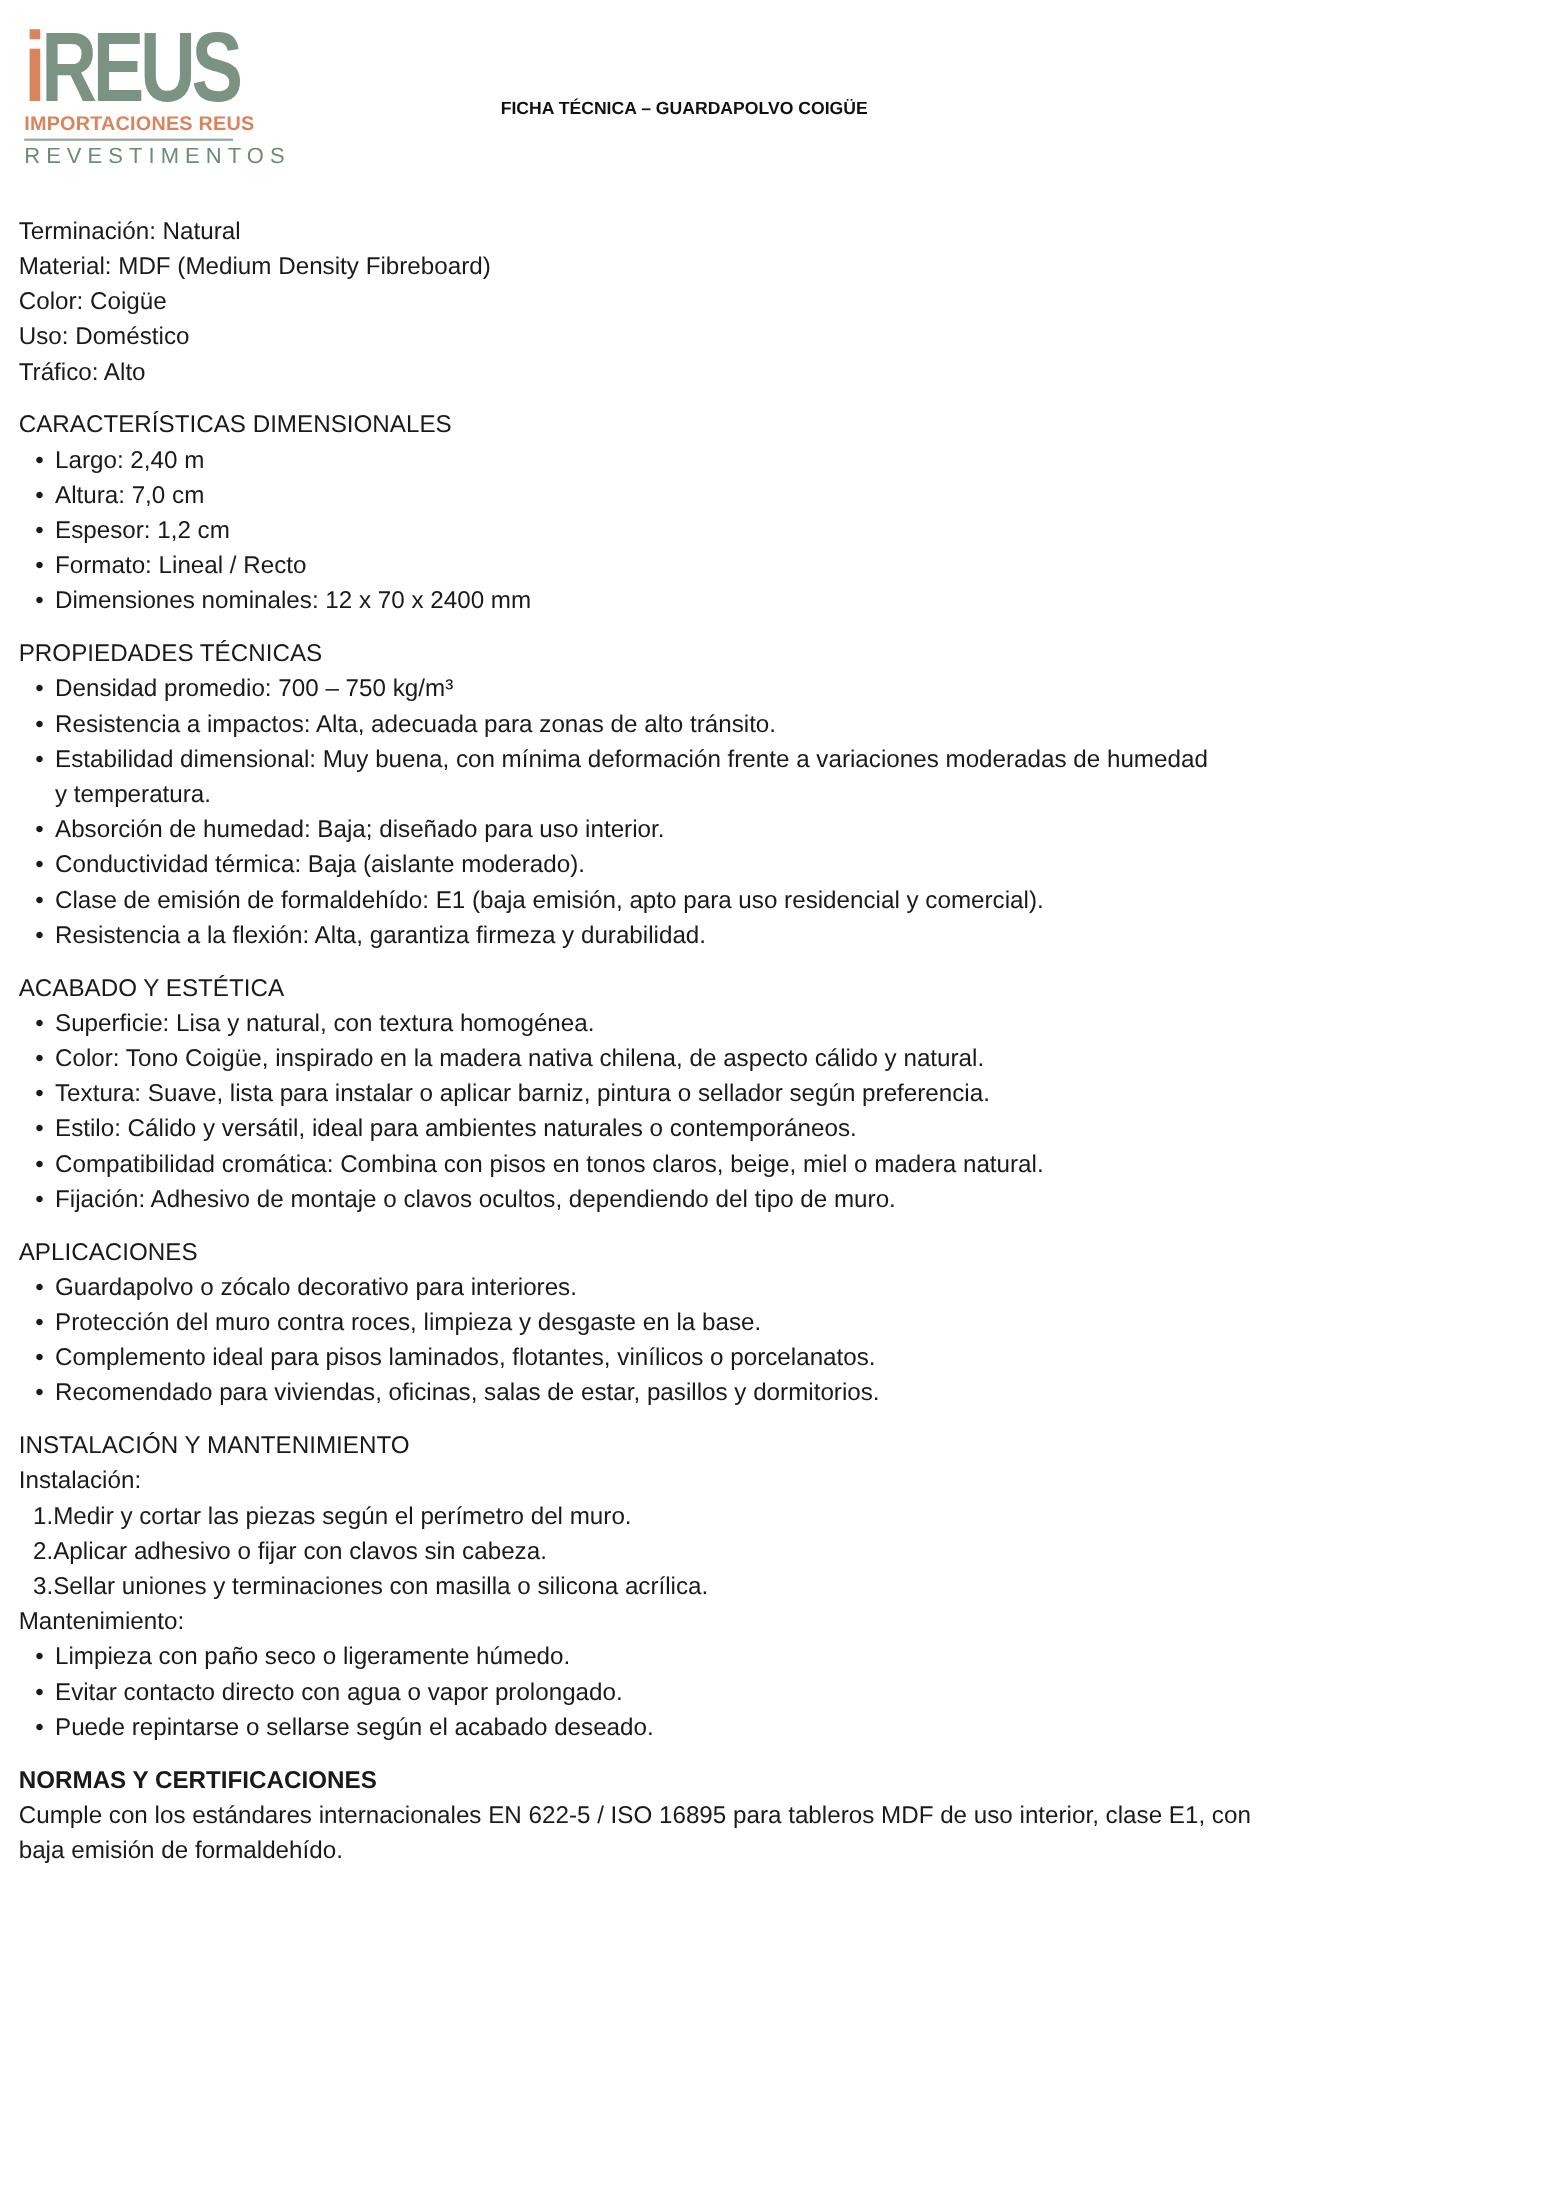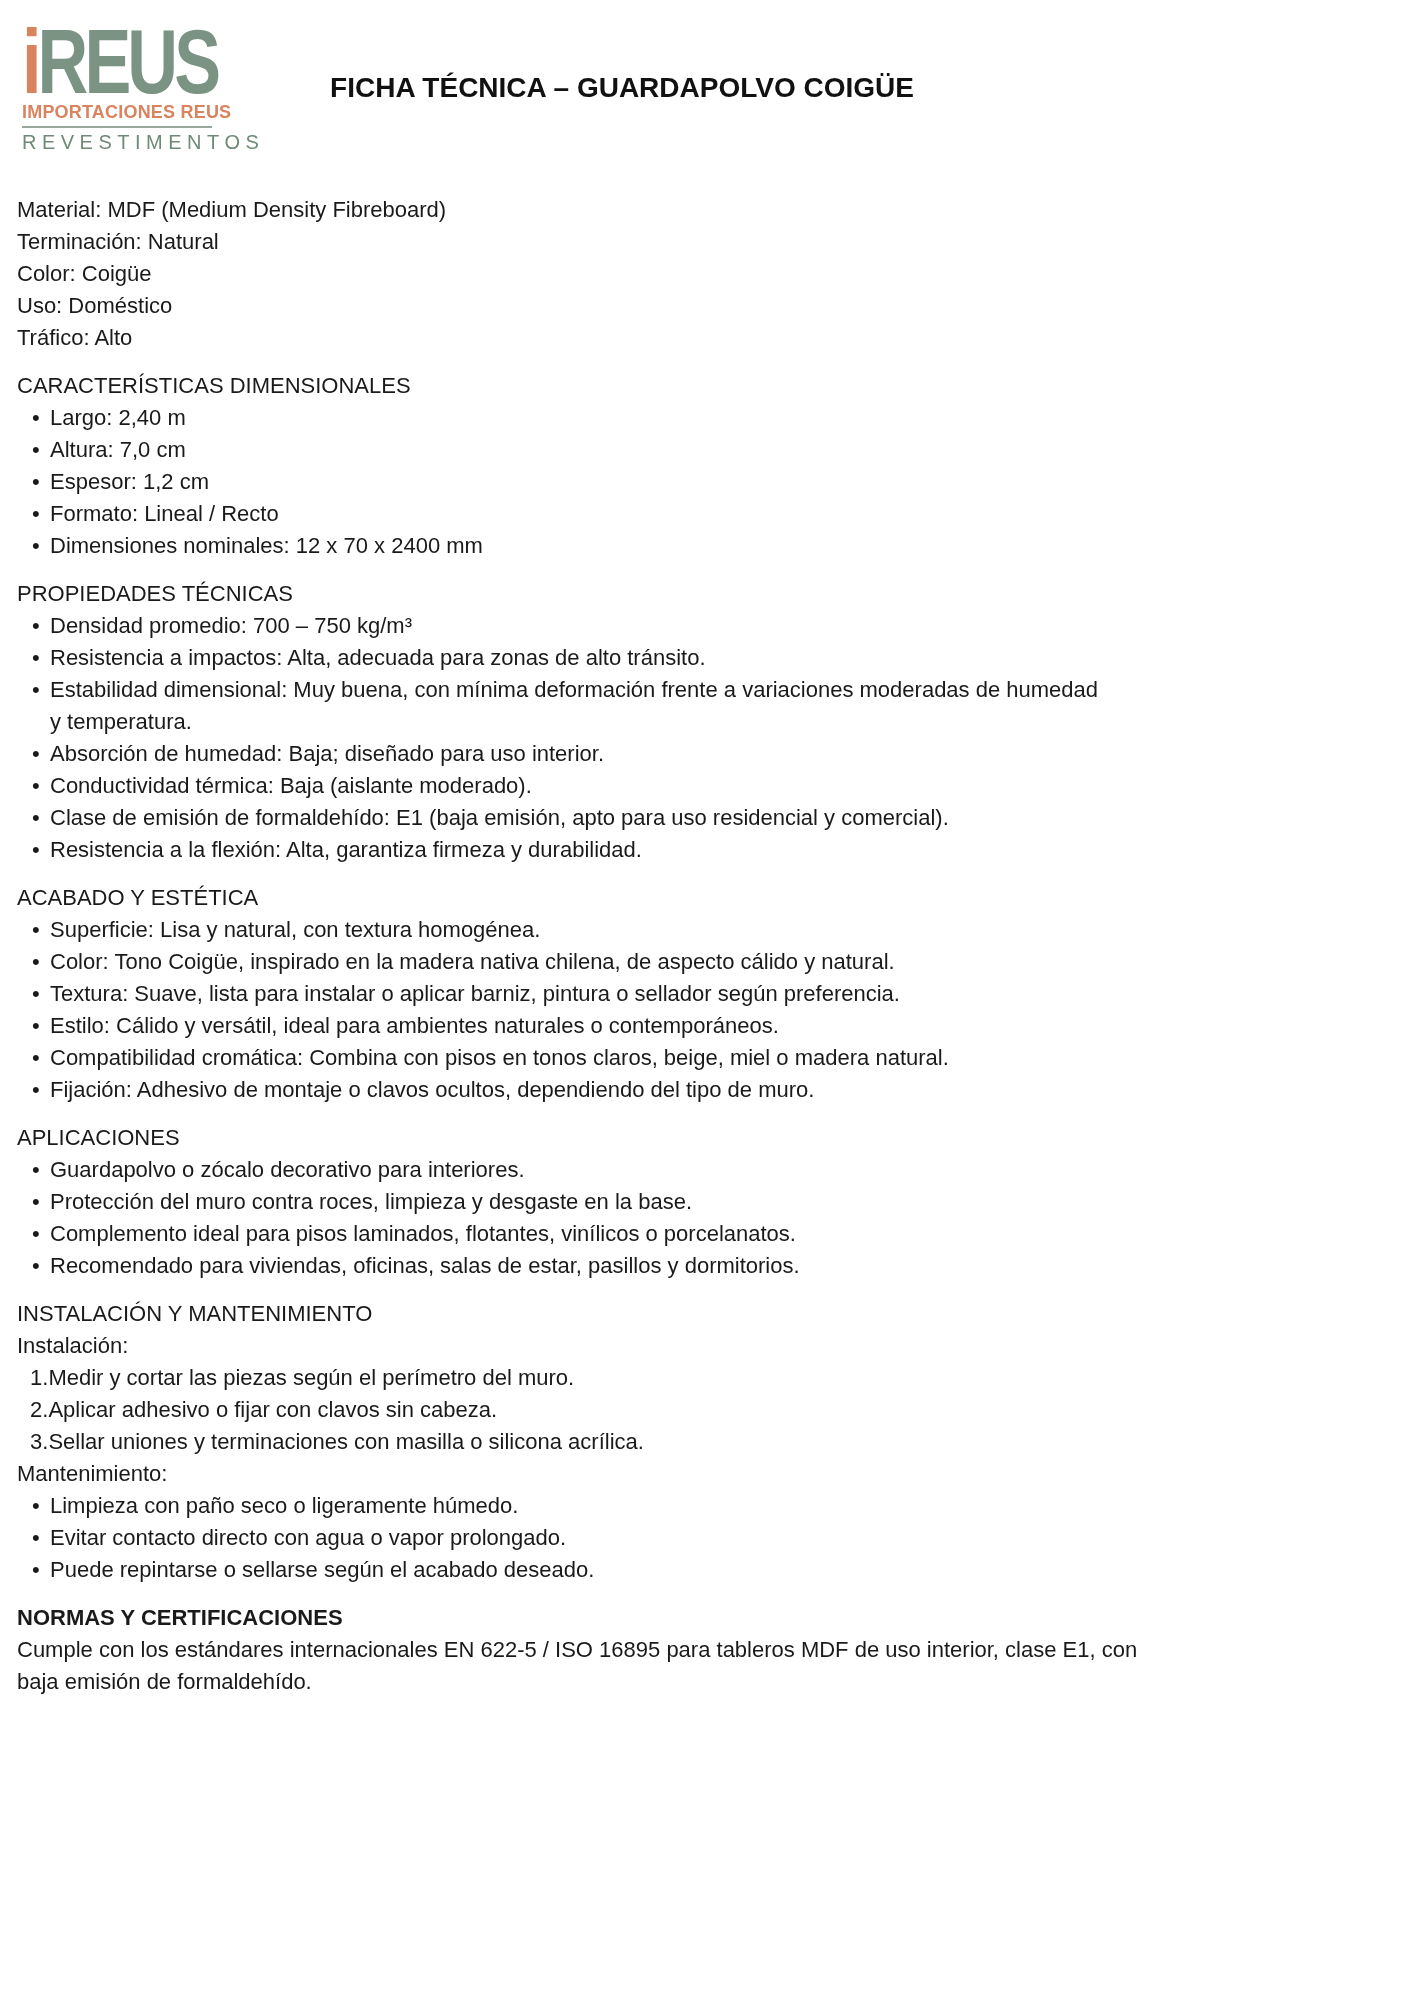--- a/index.html
+++ b/index.html
@@ -28,22 +28,22 @@
     margin-top: 2px; font-size: 18px; font-weight: 600;
     color: #d9835f; letter-spacing: 0.2px; white-space: nowrap;
   }
   .logo-line1 .l1-bold { font-weight: 800; }
   .logo-divider { border-top: 2px solid #98a89b; margin: 3px 0 3px 0; width: 190px; }
   .logo-line2 {
     font-size: 20px; font-weight: 500; color: #6f8a77;
     letter-spacing: 5.5px; text-align: center; width: 190px; white-space: nowrap;
   }
   .doc-title {
-    position: absolute; top: 72px; left: 0; right: 170px;
-    text-align: center; font-size: 28px; font-weight: 700; color: #111;
+    position: absolute; top: 91px; left: 0; right: 170px;
+    text-align: center; font-size: 16px; font-weight: 700; color: #111;
     white-space: nowrap;
   }
 
   
   .content { padding: 44px 20px 0 17px; font-size: 22px; line-height: 32px; }
   .line { min-height: 32px; }
   .section { margin-top: 16px; }
   .sec-title { }
   .sec-title.bold { font-weight: 700; }
 
@@ -76,22 +76,22 @@
       </div>
       <div class="logo-divider"></div>
       <div class="logo-line2">REVESTIMENTOS</div>
     </div>
     <div class="doc-title">FICHA TÉCNICA – GUARDAPOLVO COIGÜE</div>
   </div>
 
   <div class="content">
 
     <div>
+      <div class="line">Terminación: Natural</div>
       <div class="line">Material: MDF (Medium Density Fibreboard)</div>
-      <div class="line">Terminación: Natural</div>
       <div class="line">Color: Coigüe</div>
       <div class="line">Uso: Doméstico</div>
       <div class="line">Tráfico: Alto</div>
     </div>
 
     <div class="section">
       <div class="sec-title line">CARACTERÍSTICAS DIMENSIONALES</div>
       <ul class="blist">
         <li class="line"><span>Largo: 2,40 m</span></li>
         <li class="line"><span>Altura: 7,0 cm</span></li>

